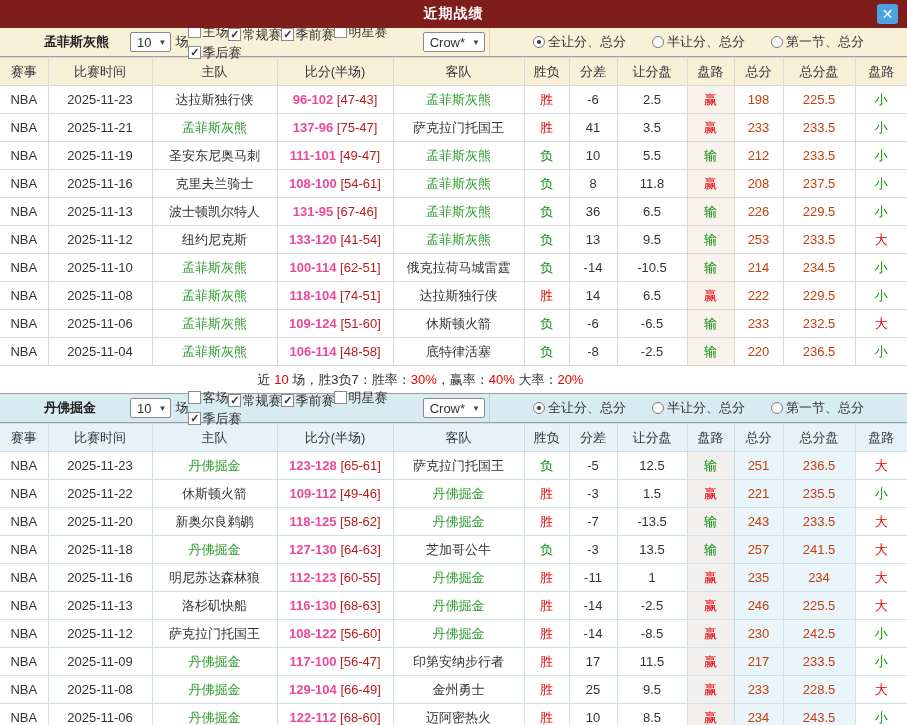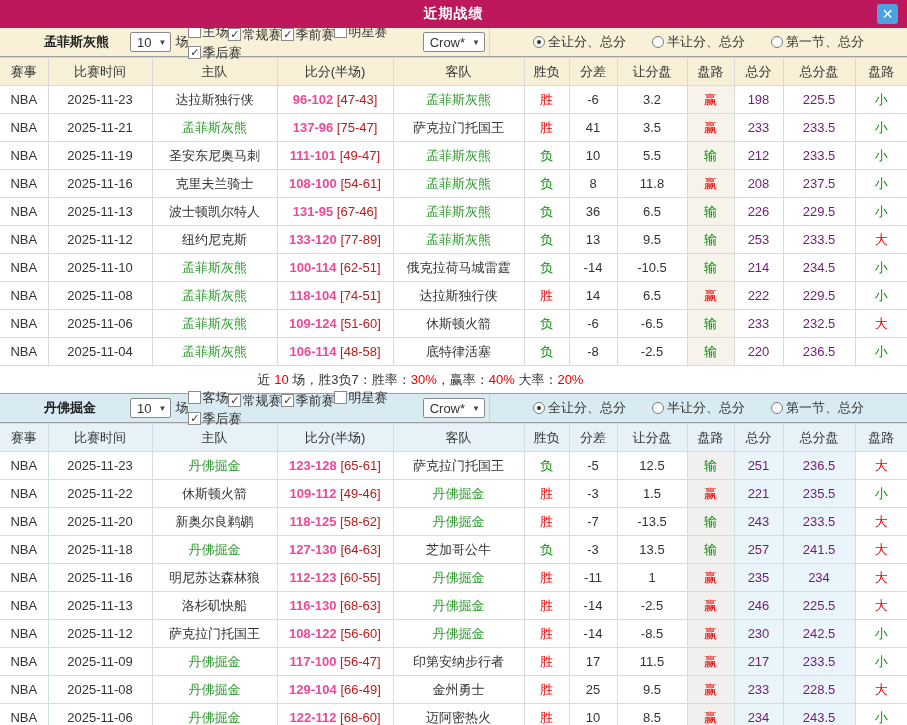--- a/index.html
+++ b/index.html
@@ -1,41 +1,41 @@
 <!DOCTYPE html>
 <html><head>
 <meta charset="utf-8">
 <style>
   * { box-sizing: border-box; margin: 0; padding: 0; }
   html,body { width:907px; height:725px; overflow:hidden; background:#fff;
     font-family:"Liberation Sans","DejaVu Sans",sans-serif; font-size:13px; color:#333; }
 
   
-  .titlebar { height:28px; background:#be185d; position:relative;
+  .titlebar { height:28px; background:#7f1d1d; position:relative;
     display:flex; align-items:center; justify-content:center; }
   .titlebar .title { color:#fff; font-weight:bold; font-size:14px; letter-spacing:1px; }
   .close-btn { position:absolute; right:9px; top:4px; width:21px; height:20px;
     background:#4ba3e3; border-radius:3px; display:flex; align-items:center;
     justify-content:center; cursor:pointer; }
   .close-btn span { color:#fff; font-weight:bold; font-size:14px; line-height:1; }
 
   
   .filter-row { height:29px; display:flex; border-bottom:1px solid #9e9e9e; }
   .filter-row.sec0 { background:#f9f0d8; }
   .filter-row.sec1 { background:#d8ebf2; }
   .filter-left { width:490px; display:flex; align-items:center; padding-left:44px; }
   .filter-row.sec0 .filter-left { border-right:1px solid #e3d7b6; }
   .filter-row.sec1 .filter-left { border-right:1px solid #b9d5e2; }
   .filter-right { flex:1; display:flex; align-items:center; justify-content:center; gap:20px; }
   .team-name { font-weight:bold; color:#222; min-width:82px; }
   .select { display:inline-flex; align-items:center; background:#fff;
     border:1px solid #8a8a8a; border-radius:2px; height:20px; padding:0 4px 0 6px;
     margin:0 4px; gap:7px; cursor:pointer; }
   .select .arr { font-size:8px; color:#444; }
-  .cb-group { display:inline-flex; align-items:center; cursor:pointer; }
+  .cb-group { display:inline-flex; align-items:center; cursor:pointer;font-family:Liberation Serif, serif; }
   .checkbox { width:13px; height:13px; border:1px solid #8a8a8a; background:#fff;
     display:inline-flex; align-items:center; justify-content:center;
     font-size:11px; font-weight:bold; color:#333; line-height:1; margin-right:1px; }
   .radio-group { display:inline-flex; align-items:center; gap:3px; cursor:pointer; margin:0 3px; }
   .radio { width:12px; height:12px; border:1px solid #7d7d7d; border-radius:50%;
     background:#fdfdfd; position:relative; display:inline-block; }
   .radio.on::after { content:""; position:absolute; left:3px; top:3px; width:4px; height:4px;
     border-radius:50%; background:#333; }
 
   
@@ -49,21 +49,21 @@
   thead tr { border-top:1px solid #a6a6a6; }
   .tbl1 th { background:#f8efd7; font-weight:normal; color:#333; }
   .tbl2 th { background:#e6f2f8; font-weight:normal; color:#333; }
   .tbl1 td:nth-child(9) { background:#f7f3ec; }
   .tbl2 td:nth-child(9) { background:#f1f0ef; }
   .tbl2 td:nth-child(10), .tbl2 td:nth-child(11) { background:#eaf4fb; }
 
   .t-green { color:#2e9b2e; }
   .c-red { color:#e60000; }
   .c-green { color:#0a8f0a; }
-  .c-blue { color:#701a75; }
+  .c-blue { color:#c2410c; }
   .score { font-weight:bold; color:#ec4899; }
   .half { color:#b91c1c; }
 
   
   .summary-row { height:28px; background:#fff; display:flex; align-items:center;
     justify-content:center; border-bottom:1px solid #9e9e9e; }
   .summary-inner { margin-right:66px; color:#333; }
   .summary-inner .red { color:#e60000; }
 </style>
 </head>
@@ -154,21 +154,21 @@
     </thead>
   <tbody>
       <tr>
         <td>NBA</td>
         <td>2025-11-23</td>
         <td>达拉斯独行侠</td>
         <td><span class="score">96-102</span> <span class="half">[47-43]</span></td>
         <td class="t-green">孟菲斯灰熊</td>
         <td class="c-red">胜</td>
         <td>-6</td>
-        <td>3.2</td>
+        <td>2.5</td>
         <td class="c-red">赢</td>
         <td class="c-blue">198</td>
         <td class="c-blue">225.5</td>
         <td class="c-green">小</td>
       </tr>
       <tr>
         <td>NBA</td>
         <td>2025-11-21</td>
         <td class="t-green">孟菲斯灰熊</td>
         <td><span class="score">137-96</span> <span class="half">[75-47]</span></td>
@@ -220,21 +220,21 @@
         <td>6.5</td>
         <td class="c-green">输</td>
         <td class="c-blue">226</td>
         <td class="c-blue">229.5</td>
         <td class="c-green">小</td>
       </tr>
       <tr>
         <td>NBA</td>
         <td>2025-11-12</td>
         <td>纽约尼克斯</td>
-        <td><span class="score">133-120</span> <span class="half">[77-89]</span></td>
+        <td><span class="score">133-120</span> <span class="half">[41-54]</span></td>
         <td class="t-green">孟菲斯灰熊</td>
         <td class="c-green">负</td>
         <td>13</td>
         <td>9.5</td>
         <td class="c-green">输</td>
         <td class="c-blue">253</td>
         <td class="c-blue">233.5</td>
         <td class="c-red">大</td>
       </tr>
       <tr>

